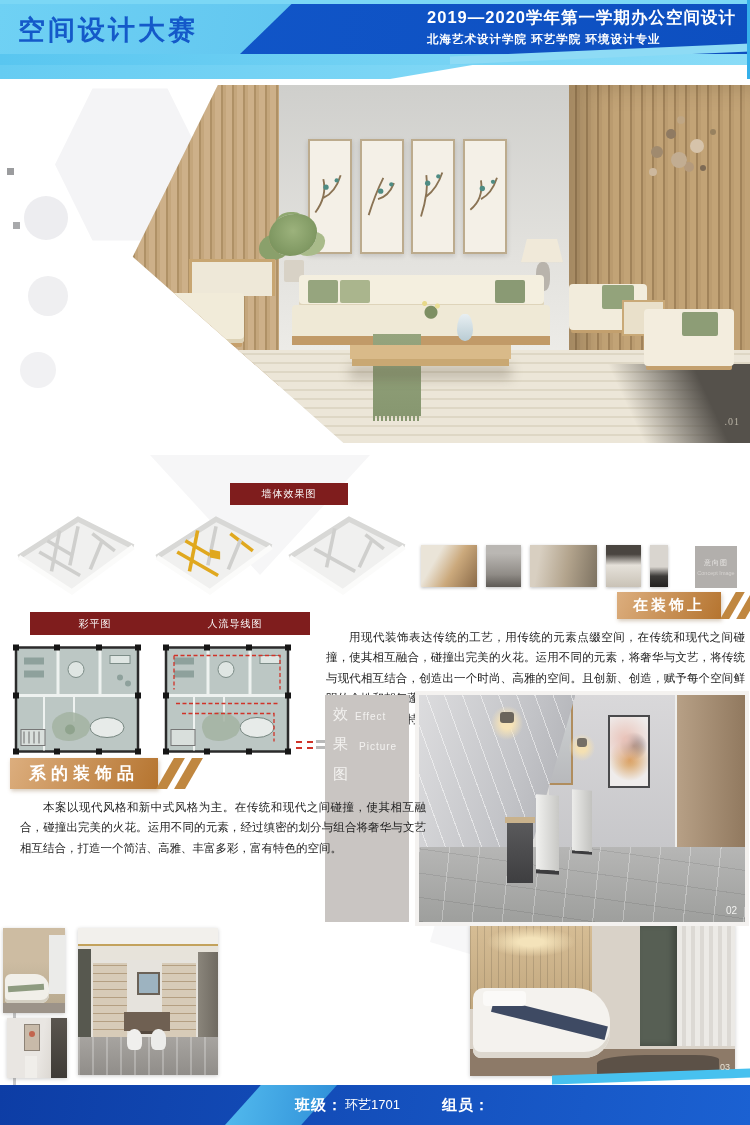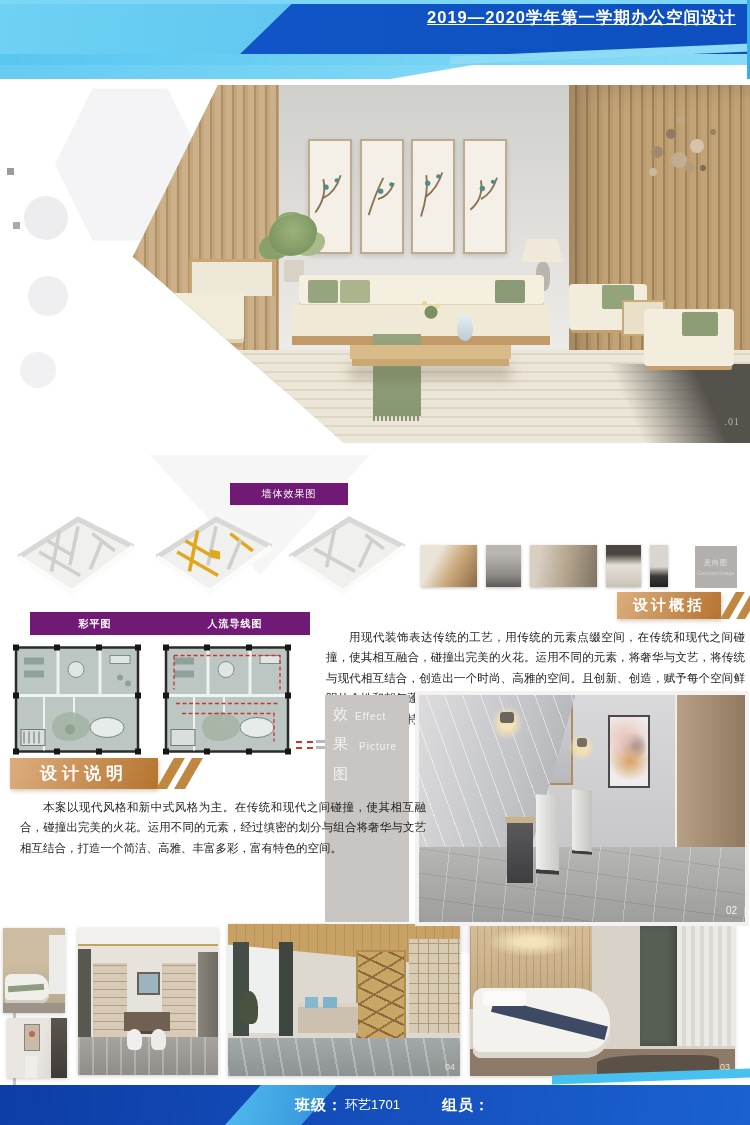--- a/index.html
+++ b/index.html
@@ -3,21 +3,21 @@
 <meta charset="utf-8">
 <style>
   html,body{margin:0;padding:0;background:#cfcfcf;font-family:"Liberation Sans",sans-serif;}
   .page{position:relative;width:750px;height:1125px;margin:0 auto;background:#fff;overflow:hidden;}
 
   
   .hd-main{position:absolute;left:0;top:0;width:750px;height:54px;background:linear-gradient(100deg,#1258cb,#0d4fc0);}
   .hd-topline{position:absolute;left:0;top:0;width:750px;height:4px;background:#7bd7f5;}
   .hd-left{position:absolute;left:0;top:3px;width:750px;height:51px;background:linear-gradient(100deg,#6fd1f4,#4db6e9);clip-path:polygon(0 0,39% 0,32% 100%,0 100%);}
   .hd-title{position:absolute;left:18px;top:12px;font-size:27px;font-weight:bold;color:#1459c9;letter-spacing:3px;}
-  .hd-right{position:absolute;right:14px;top:7px;color:#fff;text-decoration:underline;}
+  .hd-right{position:absolute;right:14px;top:7px;color:#fff;}
   .hd-course{font-size:16.5px;font-weight:bold;letter-spacing:1px;}
   .hd-dept{font-size:11.5px;font-weight:bold;margin-top:3px;letter-spacing:1px;}
   .hd-band1{position:absolute;left:0;top:54px;width:750px;height:11px;background:linear-gradient(90deg,#59c6f0,#8adcf7);}
   .hd-band2{position:absolute;left:0;top:65px;width:750px;height:14px;background:linear-gradient(90deg,#66ccf2,#8fdef8);clip-path:polygon(0 0,63% 0,52% 100%,0 100%);}
   .hd-stripe{position:absolute;left:450px;top:50px;width:300px;height:8px;background:#8edbf5;transform:skewY(-2.5deg);}
   .hd-edge{position:absolute;right:0;top:0;width:3px;height:79px;background:#35b0ea;}
 
   
   .hero-hex{position:absolute;left:55px;top:82px;width:150px;height:165px;background:#f4f4f6;clip-path:polygon(25% 4%,75% 4%,100% 50%,75% 96%,25% 96%,0 50%);}
   .hero-c1{position:absolute;left:24px;top:196px;width:44px;height:44px;border-radius:50%;background:#ededf0;}
@@ -65,24 +65,24 @@
   .fs-title{position:absolute;left:0;right:30px;top:18px;text-align:center;font-family:"Liberation Serif",serif;font-size:31px;color:#fdfdfd;letter-spacing:14px;text-shadow:0 1px 2px rgba(0,0,0,.18);}
   .fs-pinyin{position:absolute;right:52px;top:58px;font-size:9px;color:#ececef;letter-spacing:7px;}
   .fs-sub{position:absolute;left:0;right:0;bottom:17px;text-align:center;font-size:13px;color:#fbfbfb;letter-spacing:2px;font-weight:bold;text-shadow:0 1px 1px rgba(0,0,0,.2);}
   .fs-subband{position:absolute;left:0;right:0;bottom:14px;height:22px;background:rgba(255,255,255,.10);}
 
   
   .bg-tri1{position:absolute;left:150px;top:455px;width:220px;height:120px;background:#f6f6f7;clip-path:polygon(50% 0,100% 100%,0 100%);transform:rotate(180deg);}
   .bg-tri2{position:absolute;left:430px;top:760px;width:260px;height:260px;background:rgba(240,240,241,.5);clip-path:polygon(20% 0,60% 0,100% 100%,0 70%);z-index:0;}
 
   
-  .bar{position:absolute;background:#701a75;color:#fcfcfc;font-size:10px;letter-spacing:1px;display:flex;align-items:center;}
+  .bar{position:absolute;background:#7f1d1d;color:#fcfcfc;font-size:10px;letter-spacing:1px;display:flex;align-items:center;}
   .bar-axon{left:230px;top:483px;width:118px;height:22px;justify-content:center;}
   .bar-plans{left:30px;top:612px;width:280px;height:23px;}
-  .bar-plans span{display:inline-block;text-align:center;font-weight:bold;}
+  .bar-plans span{display:inline-block;text-align:center;}
   .axon{position:absolute;top:506px;width:128px;height:94px;}
   .axon svg{width:100%;height:100%;}
   .axon .w{stroke:#cfcfcd;stroke-width:3.5;}
   .axon .y{stroke:#e0a81e;}
   .plan{position:absolute;top:643px;width:130px;height:113px;}
   .plan svg{width:100%;height:100%;}
   .legend{position:absolute;left:296px;top:740px;width:36px;}
   .legend .lrow{display:flex;align-items:center;margin-bottom:3px;}
   .legend .ldash{width:17px;border-top:2px dashed #d03328;margin-right:3px;}
   .legend .ltxt{width:12px;height:3px;background:#b9b9b9;}
@@ -200,22 +200,24 @@
   .ft-val{font-size:13px;margin-left:2px;}
   .ft-gap{display:inline-block;width:42px;}
 </style>
 </head>
 <body>
 
 <div class="page">
 
   <div class="hd-main">
     <div class="hd-left"></div>
+    <div class="hd-title">空间设计大赛</div>
     <div class="hd-right">
       <div class="hd-course">2019—2020学年第一学期办公空间设计</div>
+      <div class="hd-dept">北海艺术设计学院 环艺学院 环境设计专业</div>
     </div>
   </div>
   <div class="hd-topline"></div>
   <div class="hd-band1"></div>
   <div class="hd-band2"></div>
   <div class="hd-stripe"></div>
   <div class="hd-edge"></div>
 
   <div class="hero-hex"></div>
   <div class="hero-c1"></div>
@@ -419,21 +421,21 @@
     <div class="thumb t3"></div>
     <div class="thumb t4"></div>
     <div class="thumb t5"></div>
   </div>
   <div class="concept-box">
     <span class="concept-cn">意向图</span>
     <span class="concept-en">Concept Image</span>
   </div>
 
   <div class="sec-head head-ov">
-    <div class="sec-box">设计概括</div>
+    <div class="sec-box">在装饰上</div>
     <div class="sec-stripe"></div>
     <div class="sec-stripe"></div>
   </div>
   <div class="body-text ov-body">
     <p>用现代装饰表达传统的工艺，用传统的元素点缀空间，在传统和现代之间碰撞，使其相互融合，碰撞出完美的火花。运用不同的元素，将奢华与文艺，将传统与现代相互结合，创造出一个时尚、高雅的空间。且创新、创造，赋予每个空间鲜明的个性和朝气蓬勃的生命力，提取与运用文化、艺术等方面的元素，结合当下，创造出一个富有特色、典雅及其时尚的空间。</p>
   </div>
 
   <div class="eff-label">
     <span class="eff-cn" style="left:8px;top:10px">效</span>
     <span class="eff-en" style="left:30px;top:16px">Effect</span>
@@ -450,21 +452,21 @@
     <div class="wp-floor"></div>
     <div class="wp-lamp1"></div>
     <div class="wp-lamp2"></div>
     <div class="wp-plinth"></div>
     <div class="wp-sink1"></div>
     <div class="wp-sink2"></div>
     <div class="wp-num">02</div>
   </div>
 
   <div class="sec-head head-desc">
-    <div class="sec-box">设计说明</div>
+    <div class="sec-box">系的装饰品</div>
     <div class="sec-stripe"></div>
     <div class="sec-stripe"></div>
   </div>
   <div class="body-text desc-body">
     <p>本案以现代风格和新中式风格为主。在传统和现代之间碰撞，使其相互融合，碰撞出完美的火花。运用不同的元素，经过缜密的划分与组合将奢华与文艺相互结合，打造一个简洁、高雅、丰富多彩，富有特色的空间。</p>
   </div>
 
   <div class="bracket-v"></div>
   <div class="bracket-h"></div>
   <div class="g g1">
@@ -484,34 +486,20 @@
     <div class="curt"></div>
     <div class="shelfL"></div>
     <div class="shelfR"></div>
     <div class="art"></div>
     <div class="door"></div>
     <div class="floor"></div>
     <div class="desk"></div>
     <div class="ch1"></div>
     <div class="ch2"></div>
   </div>
-  <div class="g g4">
-    <div class="win"></div>
-    <div class="ceil"></div>
-    <div class="curt1"></div>
-    <div class="curt2"></div>
-    <div class="shelf"></div>
-    <div class="screen"></div>
-    <div class="floor"></div>
-    <div class="desk"></div>
-    <div class="scr1"></div>
-    <div class="scr2"></div>
-    <div class="plant"></div>
-    <div class="g-num">04</div>
-  </div>
   <div class="g g5">
     <div class="head"></div>
     <div class="glow"></div>
     <div class="curtw"></div>
     <div class="curtd"></div>
     <div class="floor"></div>
     <div class="rug"></div>
     <div class="bed"></div>
     <div class="runner"></div>
     <div class="pillow"></div>

